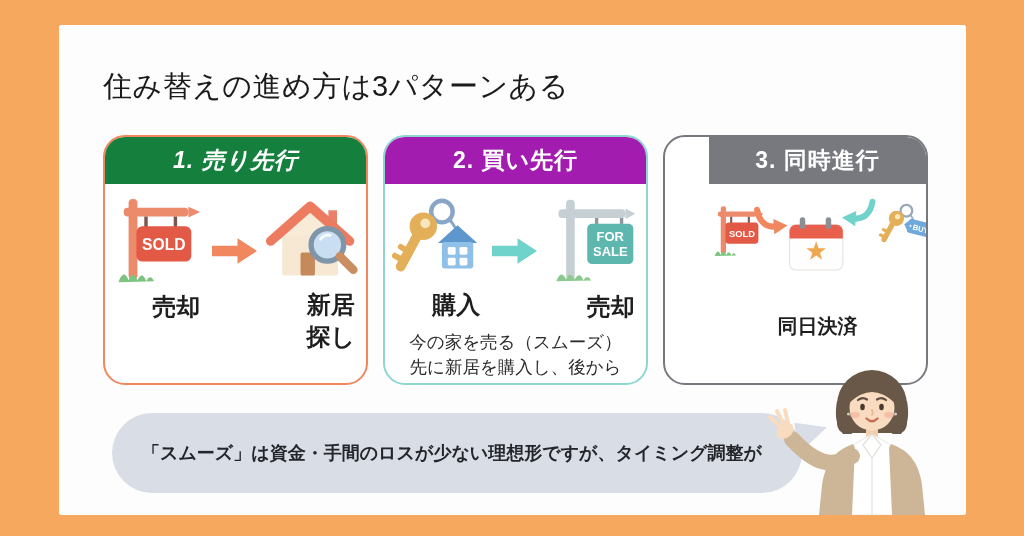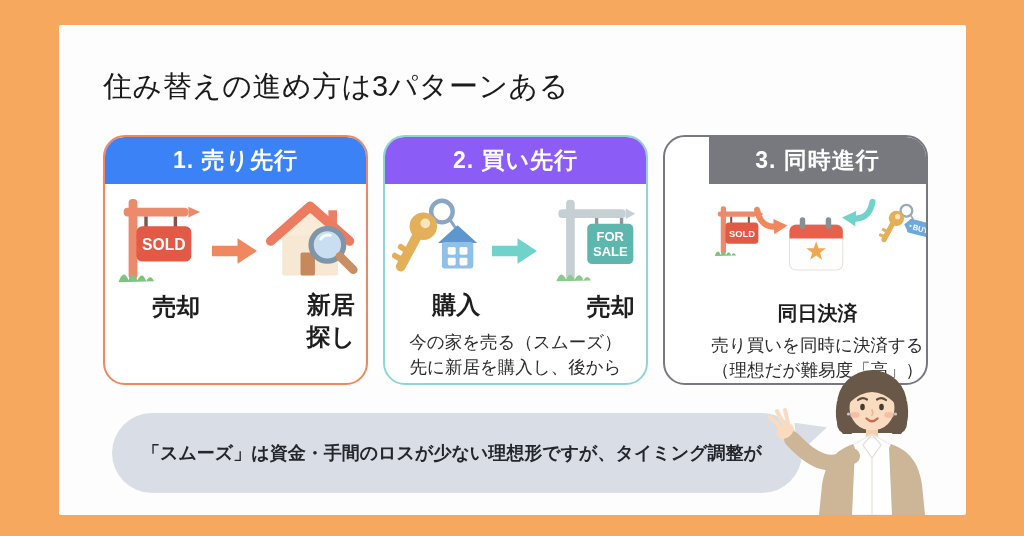--- a/index.html
+++ b/index.html
@@ -14,22 +14,22 @@
            color:#1B1B1B; letter-spacing:.5px; }
 
   .cards { position:absolute; left:44px; top:110px; display:flex; gap:15px; }
   .card  { width:265px; height:250px; background:#FFFFFF; border-radius:22px;
            overflow:hidden; display:flex; flex-direction:column; }
   .card.c1 { border:2.5px solid #F0875F; }
   .card.c2 { border:2.5px solid #8FD6D1; }
   .card.c3 { border:2.5px solid #77797E;padding-left:44px; }
   .card-header { height:47px; line-height:47px; text-align:center; color:#FFFFFF;
                  font-size:23px; font-weight:bold; letter-spacing:1px; flex:none; }
-  .c1 .card-header { background:#3b82f6; }
-  .c2 .card-header { background:#8b5cf6; }
+  .c1 .card-header { background:#15803d;font-style:italic; }
+  .c2 .card-header { background:#a21caf; }
   .c3 .card-header { background:#77797E; }
 
   .duo { display:flex; justify-content:center; align-items:flex-start; margin-top:10px; height:128px; }
   .duo-col { width:112px; text-align:center; }
   .duo-col svg { display:block; margin:0 auto; }
   .duo-arrow { width:50px; margin-top:40px; }
   .icon-label { font-size:24px; font-weight:bold; color:#1E1E1E; margin-top:1px;margin-left:36px; }
 
   .trio { display:flex; justify-content:center; align-items:flex-start; margin-top:8px; height:124px; }
   .trio .curve { margin-top:56px; }
@@ -185,24 +185,20 @@
             <circle cx="35" cy="25" r="4.5" fill="#F7E6BE"></circle>
             <g transform="translate(56,28) rotate(14)">
               <polygon points="-7,12 2,1 2,23" fill="#6FA9DC"></polygon>
               <rect x="0" y="0" width="40" height="24" rx="4" fill="#6FA9DC"></rect>
               <circle cx="4" cy="12" r="2" fill="#DCEBF7"></circle>
               <text x="22" y="17.5" text-anchor="middle" font-size="13" font-weight="bold" fill="#FFFFFF">BUY</text>
             </g>
           </svg>
         </div>
         <div class="center-label">同日決済</div>
-        <div class="card-desc" style="margin-top:6px">
-          <div>売り買いを同時に決済する</div>
-          <div>（理想だが難易度「高」）</div>
-        </div>
       </div>
     </div>
 
     <div class="bubble">
       <div class="bubble-line">「スムーズ」は資金・手間のロスが少ない理想形ですが、タイミング調整が</div>
     </div>
 
     <svg class="person" width="240" height="154" viewBox="0 0 240 154">
       <path d="M115,44 A35,35 0 1,1 185,44 L185,62 Q185,72 175,72 L125,72 Q115,72 115,62 Z" fill="#695848"></path>
       <rect x="144" y="62" width="12" height="14" fill="#F3CFAE"></rect>

